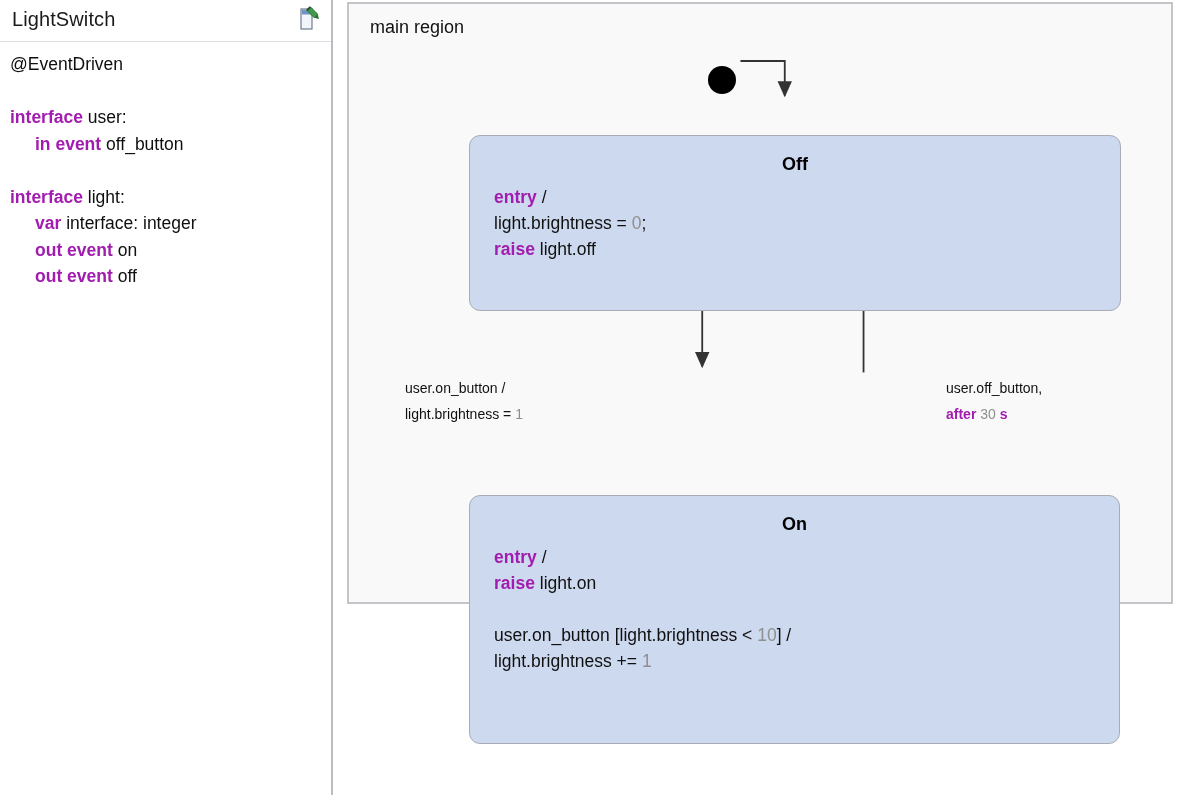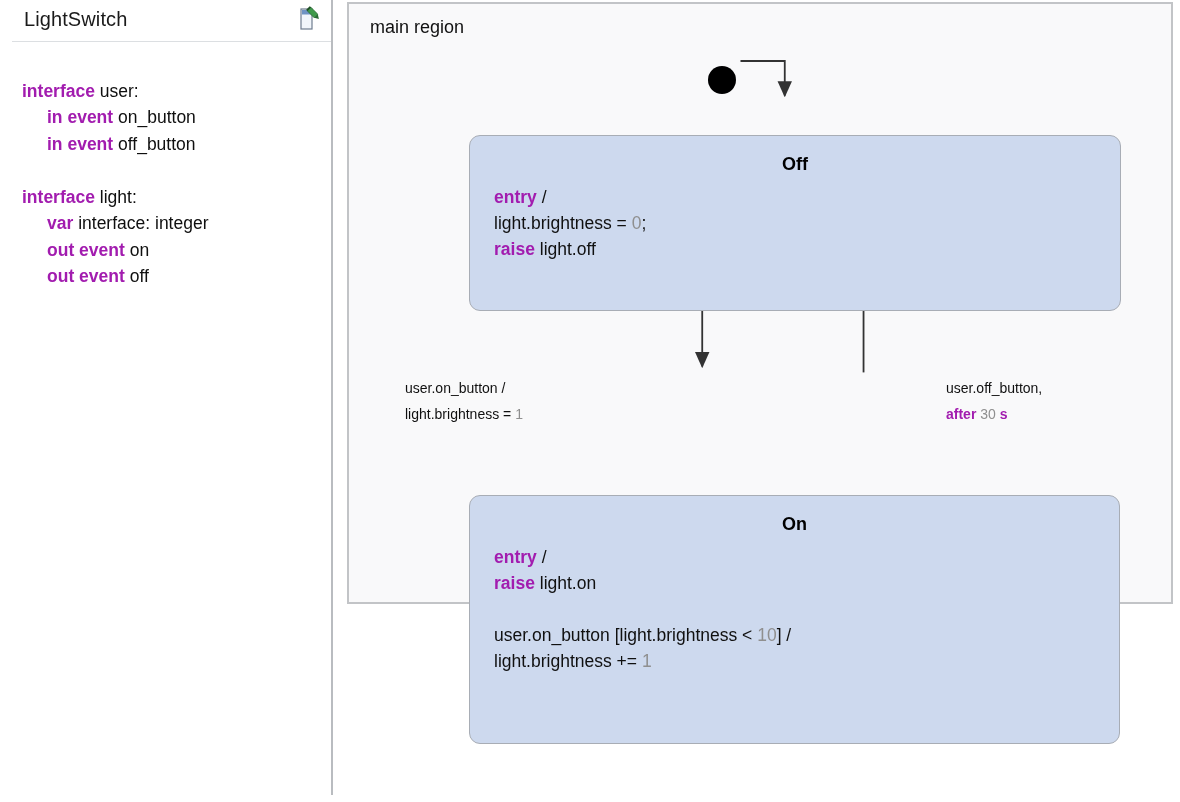--- a/index.html
+++ b/index.html
@@ -19,21 +19,20 @@
   
   #sidebar {
     position: absolute;
     left: 0;
     top: 0;
     width: 333px;
     height: 795px;
     background: #ffffff;
     border-right: 2px solid #b9bcc0;
     box-sizing: border-box;
-    padding-left: 12px;
   }
   #sidebar-header {
     position: relative;
     height: 42px;
     border-bottom: 1px solid #dcdfe2;
     box-sizing: border-box;
   }
   #sidebar-title {
     position: absolute;
     left: 12px;
@@ -167,24 +166,24 @@
           <g transform="rotate(-45 22 10)">
             <rect x="19.5" y="1.5" width="5" height="10" fill="#3f9a4a" stroke="#2a6b33" stroke-width="0.8"></rect>
             <polygon points="19.5,11.5 24.5,11.5 22,15.5" fill="#2a6b33"></polygon>
             <rect x="19.5" y="0" width="5" height="2" fill="#1f4f26"></rect>
           </g>
         </svg>
       </div>
     </div>
 
     <div id="sidebar-body">
+      <div class="code-line">@EventDriven</div>
       <div class="blank-line"></div>
       <div id="definition-lines">
           <div class="code-line"><span class="kw">interface</span><span> user:</span></div>
-          <div class="code-line indent1"><span class="kw">in event</span><span> on_button</span></div>
           <div class="code-line indent1"><span class="kw">in event</span><span> off_button</span></div>
           <div class="code-line">&nbsp;</div>
           <div class="code-line"><span class="kw">interface</span><span> light:</span></div>
           <div class="code-line indent1"><span class="kw">var</span><span> interface: integer</span></div>
           <div class="code-line indent1"><span class="kw">out event</span><span> on</span></div>
           <div class="code-line indent1"><span class="kw">out event</span><span> off</span></div>
         </div>
     </div>
 
   </div>

